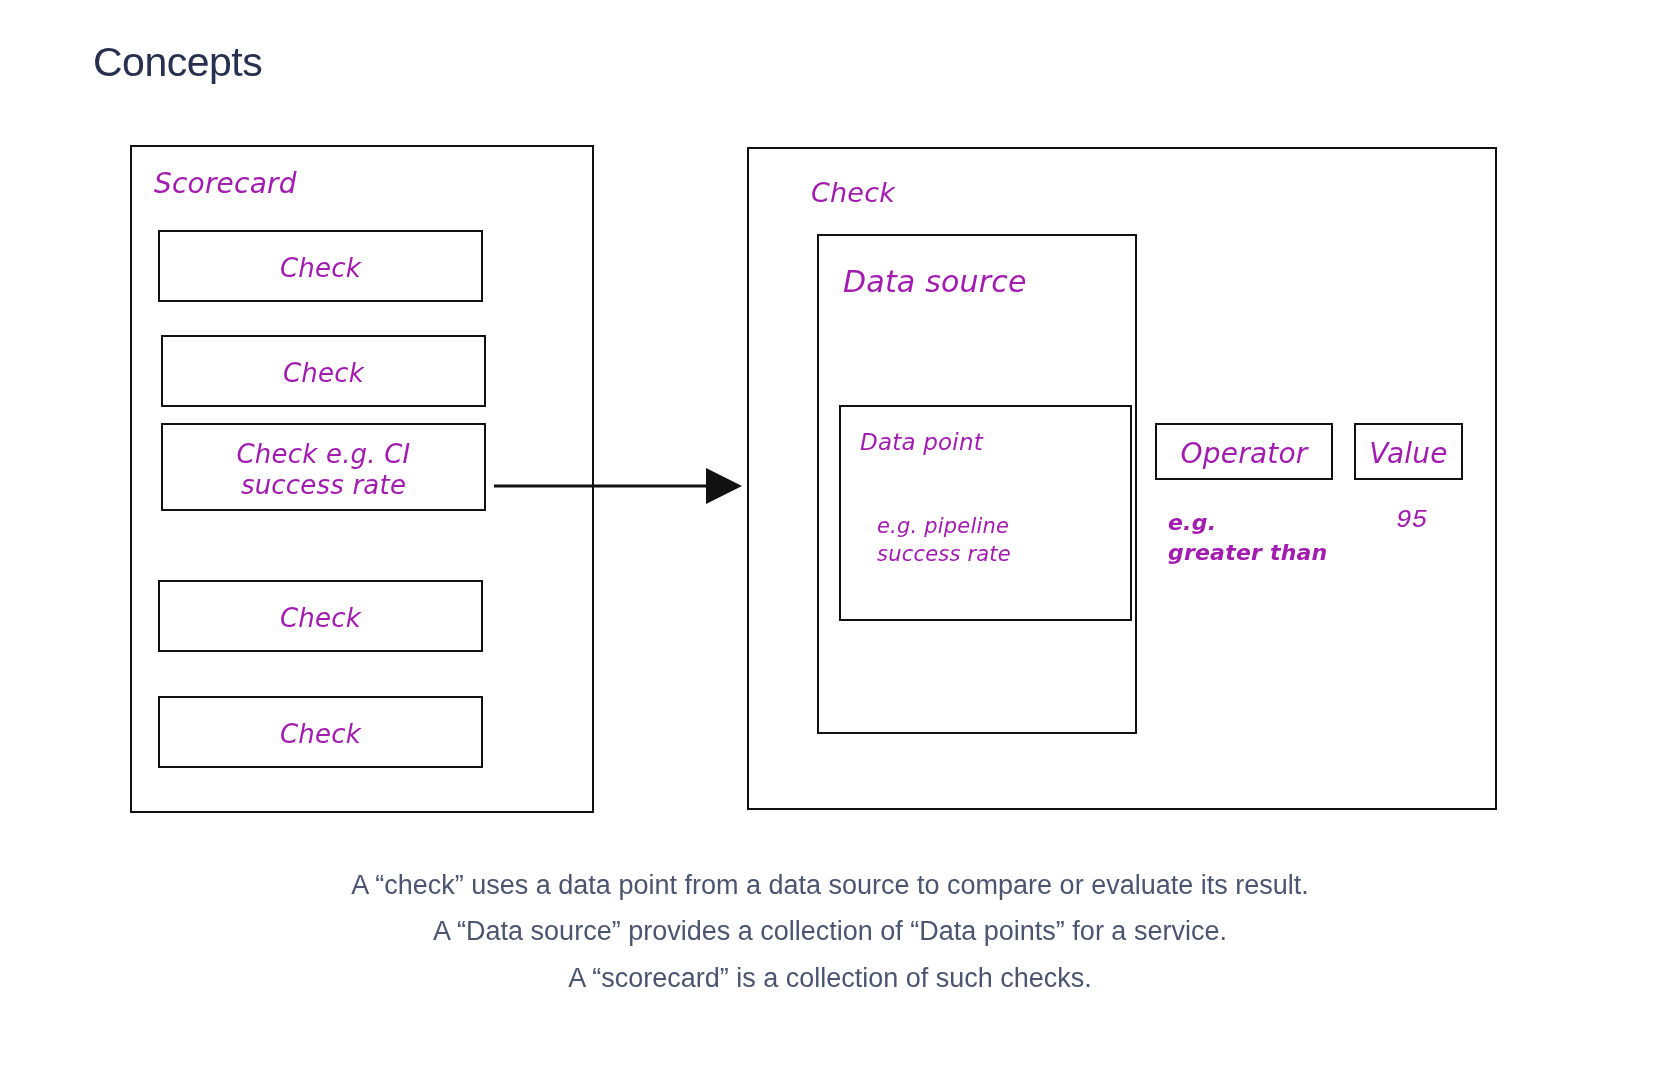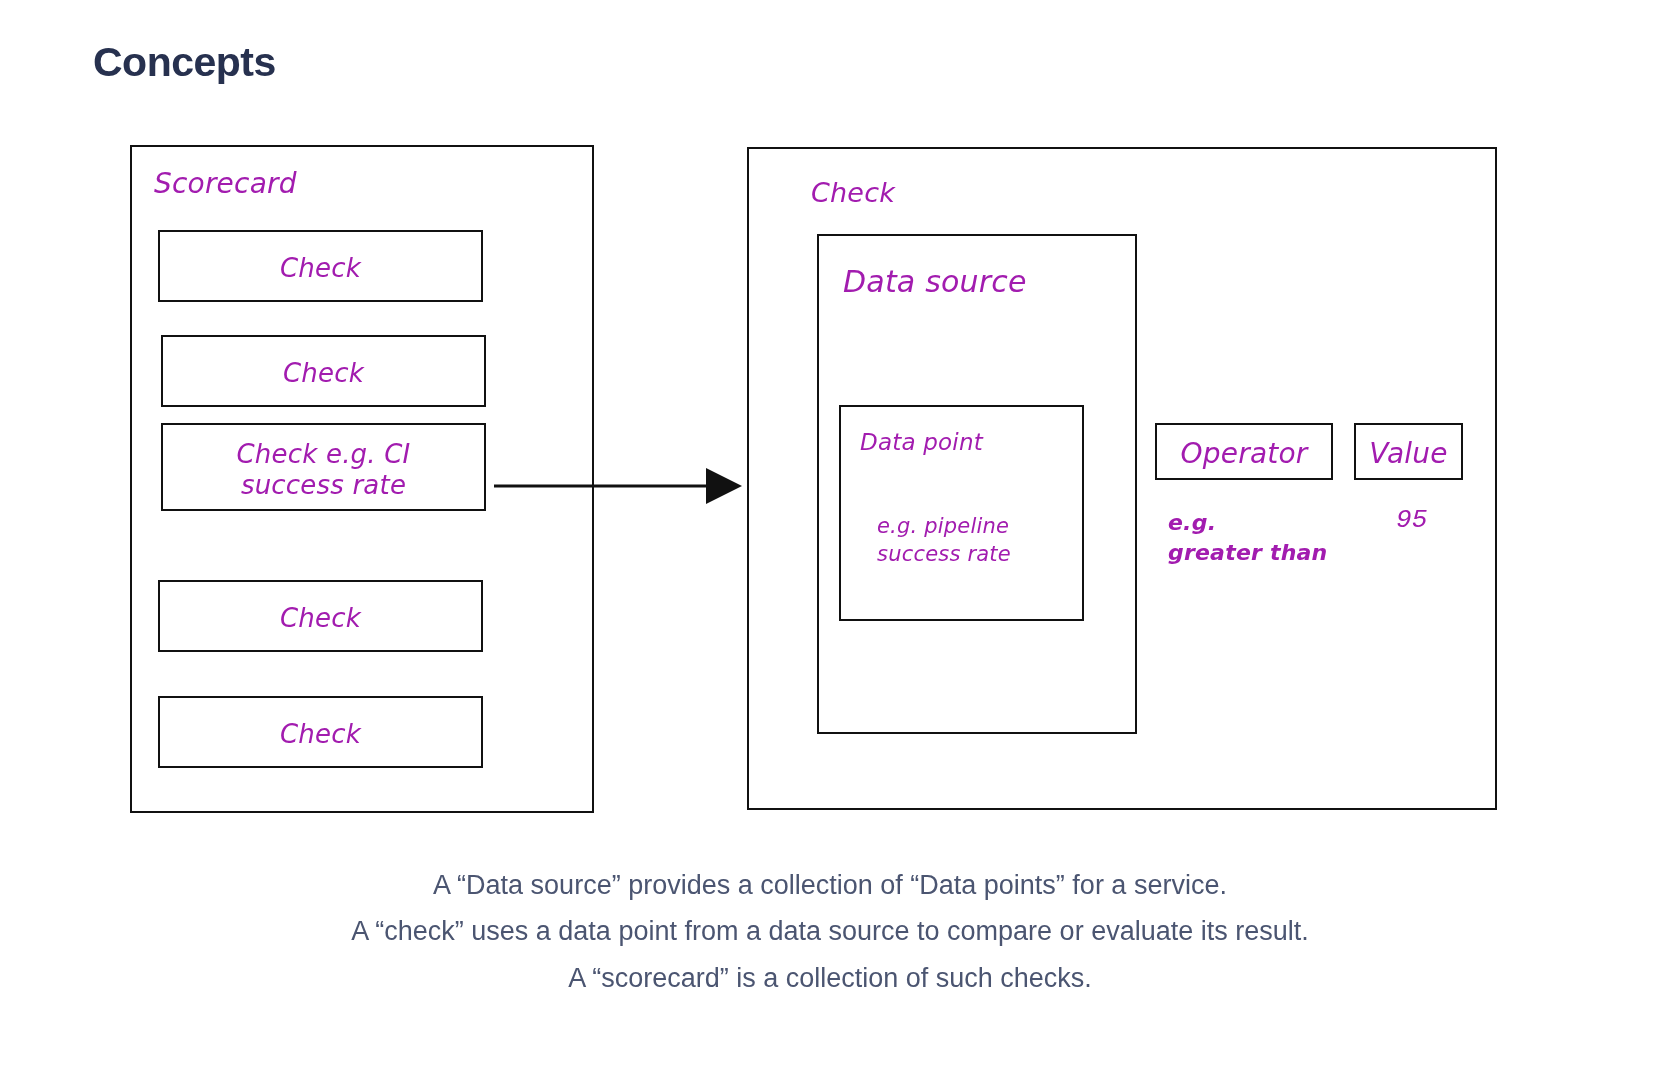--- a/index.html
+++ b/index.html
@@ -15,21 +15,21 @@
     font-family: "Liberation Sans", sans-serif;
     -webkit-font-smoothing: antialiased;
   }
 
   
   #page-title {
     position: absolute;
     left: 93px;
     top: 12px;
     font-size: 41px;
-    font-weight: bold;
+    font-weight: normal;
     letter-spacing: -0.5px;
     color: #27314f;
     font-family: "Liberation Sans", sans-serif;
   }
 
   
   .hand {
     font-family: "DejaVu Sans", sans-serif;
     font-style: italic;
     color: #a21caf;
@@ -121,34 +121,34 @@
 
 <div class="box outer-box" style="left:747px; top:147px; width:750px; height:663px;">
 
   <div class="label-tl hand" style="left:62px; top:28px; font-size:27px;">Check</div>
 </div>
 
 <div class="box" style="left:817px; top:234px; width:320px; height:500px;">
   <div class="label-tl hand" style="left:24px; top:28px; font-size:30px;">Data source</div>
 </div>
 
-<div class="box" style="left:839px; top:405px; width:245px; height:216px;">
+<div class="box" style="left:839px; top:405px; width:293px; height:216px;">
   <div class="label-tl hand" style="left:19px; top:22px; font-size:23px;">Data point</div>
   <div class="label-tl hand" style="left:36px; top:105px; font-size:21px; line-height:1.35; white-space:pre-line;">e.g. pipeline
 success rate</div>
 </div>
 
 <div class="box" style="left:1155px; top:423px; width:178px; height:57px;">
   <div class="centered hand" style="top:12px; font-size:28px;">Operator</div>
 </div>
 <div class="label-tl hand" style="left:1168px; top:508px; font-size:22px; line-height:1.35; white-space:pre-line;font-weight:bold;">e.g.
 greater than</div>
 
 <div class="box" style="left:1354px; top:423px; width:109px; height:57px;">
   <div class="centered hand" style="top:12px; font-size:28px;">Value</div>
 </div>
 <div class="label-tl hand" style="left:1396px; top:505px; font-size:26px;font-family:Liberation Mono, monospace;">95</div>
 
 <div id="caption">
+  <div>A “check” uses a data point from a data source to compare or evaluate its result.</div>
   <div>A “Data source” provides a collection of “Data points” for a service.</div>
-  <div>A “check” uses a data point from a data source to compare or evaluate its result.</div>
   <div>A “scorecard” is a collection of such checks.</div>
 </div>
 
 </body></html>

